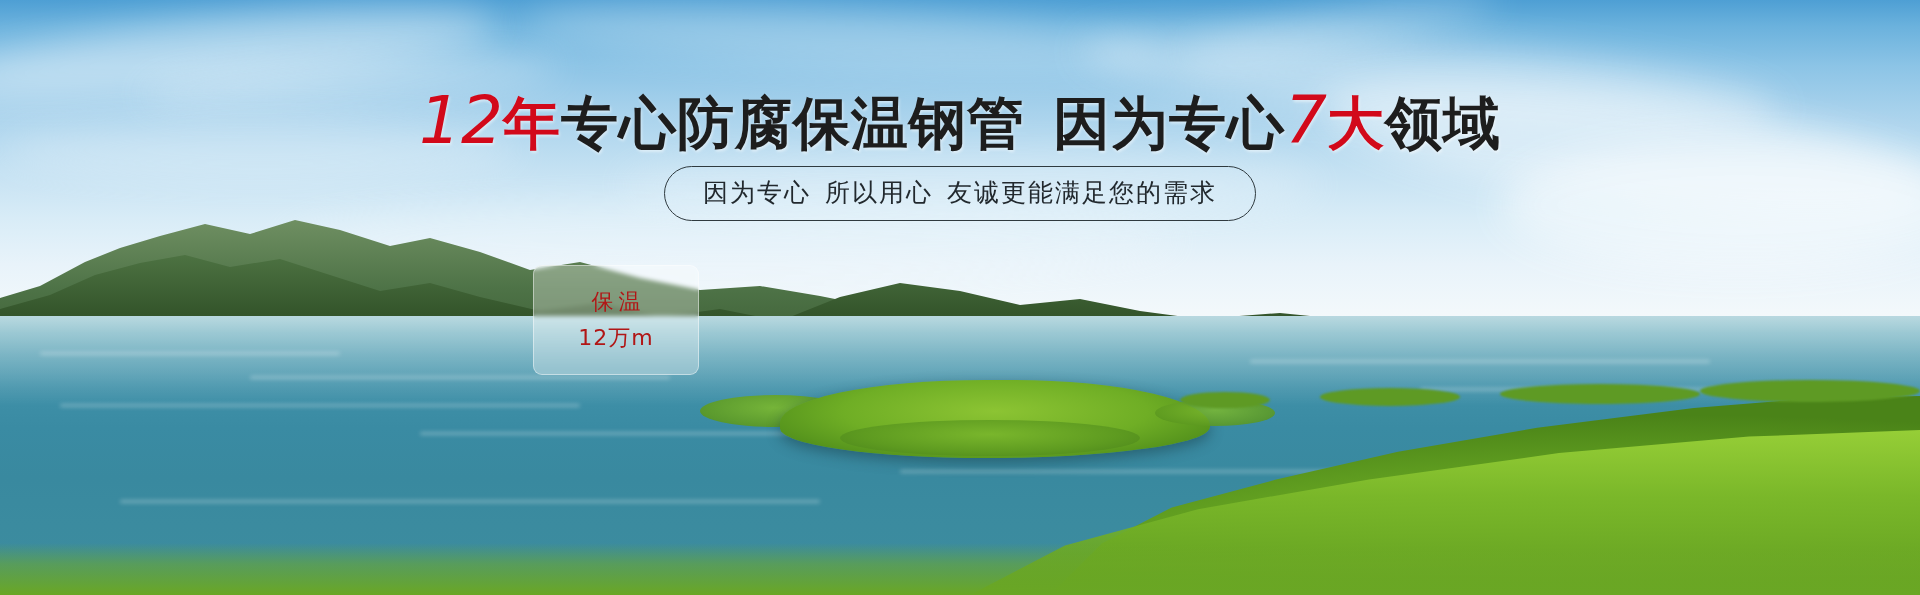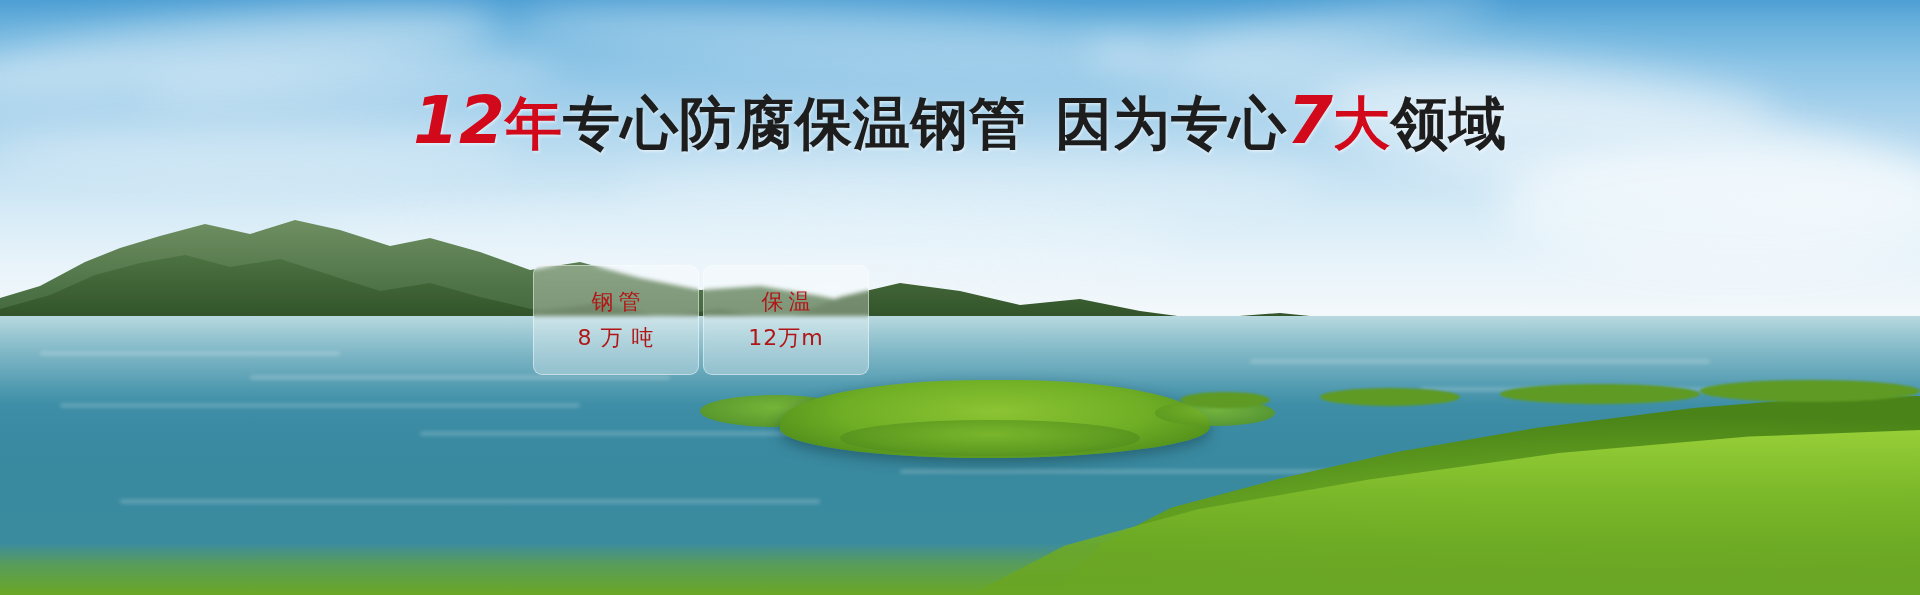--- a/index.html
+++ b/index.html
@@ -147,21 +147,21 @@
     letter-spacing:1px;
     color:#1d1d1d;
     white-space:nowrap;
     text-shadow:1px 2px 3px rgba(255,255,255,.5);
   }
   .headline .num {
     color:#d2091a;
     font-size:66px;
     letter-spacing:0;
     font-style:italic;
-    font-weight:bold;
+    font-weight:normal;
   }
   .headline .red {
     color:#d2091a;
   }
   .headline .gap { display:inline-block; width:28px; }
 
   .subtitle-wrap {
     position:absolute;
     left:0; top:166px; width:1920px;
     text-align:center;
@@ -302,29 +302,28 @@
   <div class="marsh" style="left:1320px;top:388px;width:140px;height:18px;"></div>
   <div class="marsh" style="left:1500px;top:384px;width:200px;height:20px;"></div>
   <div class="marsh" style="left:1700px;top:380px;width:220px;height:22px;"></div>
 
   <div class="content">
 
     <div class="headline">
       <span class="num">12</span><span class="red">年</span><span>专心防腐保温钢管</span><span class="gap"></span><span>因为专心</span><span class="num">7</span><span class="red">大</span><span>领域</span>
     </div>
 
+    <div class="subtitle-wrap">
+      <div class="subtitle">
+        <span>因为专心</span><span class="sp"></span><span>所以用心</span><span class="sp"></span><span>友诚更能满足您的需求</span>
+      </div>
+    </div>
 
     <div class="cards">
 
-      <div class="card">
-        <div class="card-label">钢管</div>
-        <div class="card-value">
-          <span>8 万 吨</span>
-        </div>
-      </div>
 
 
       <div class="card">
         <div class="card-label">保温</div>
         <div class="card-value">
           <span>12万m</span>
         </div>
       </div>
 
     </div>

